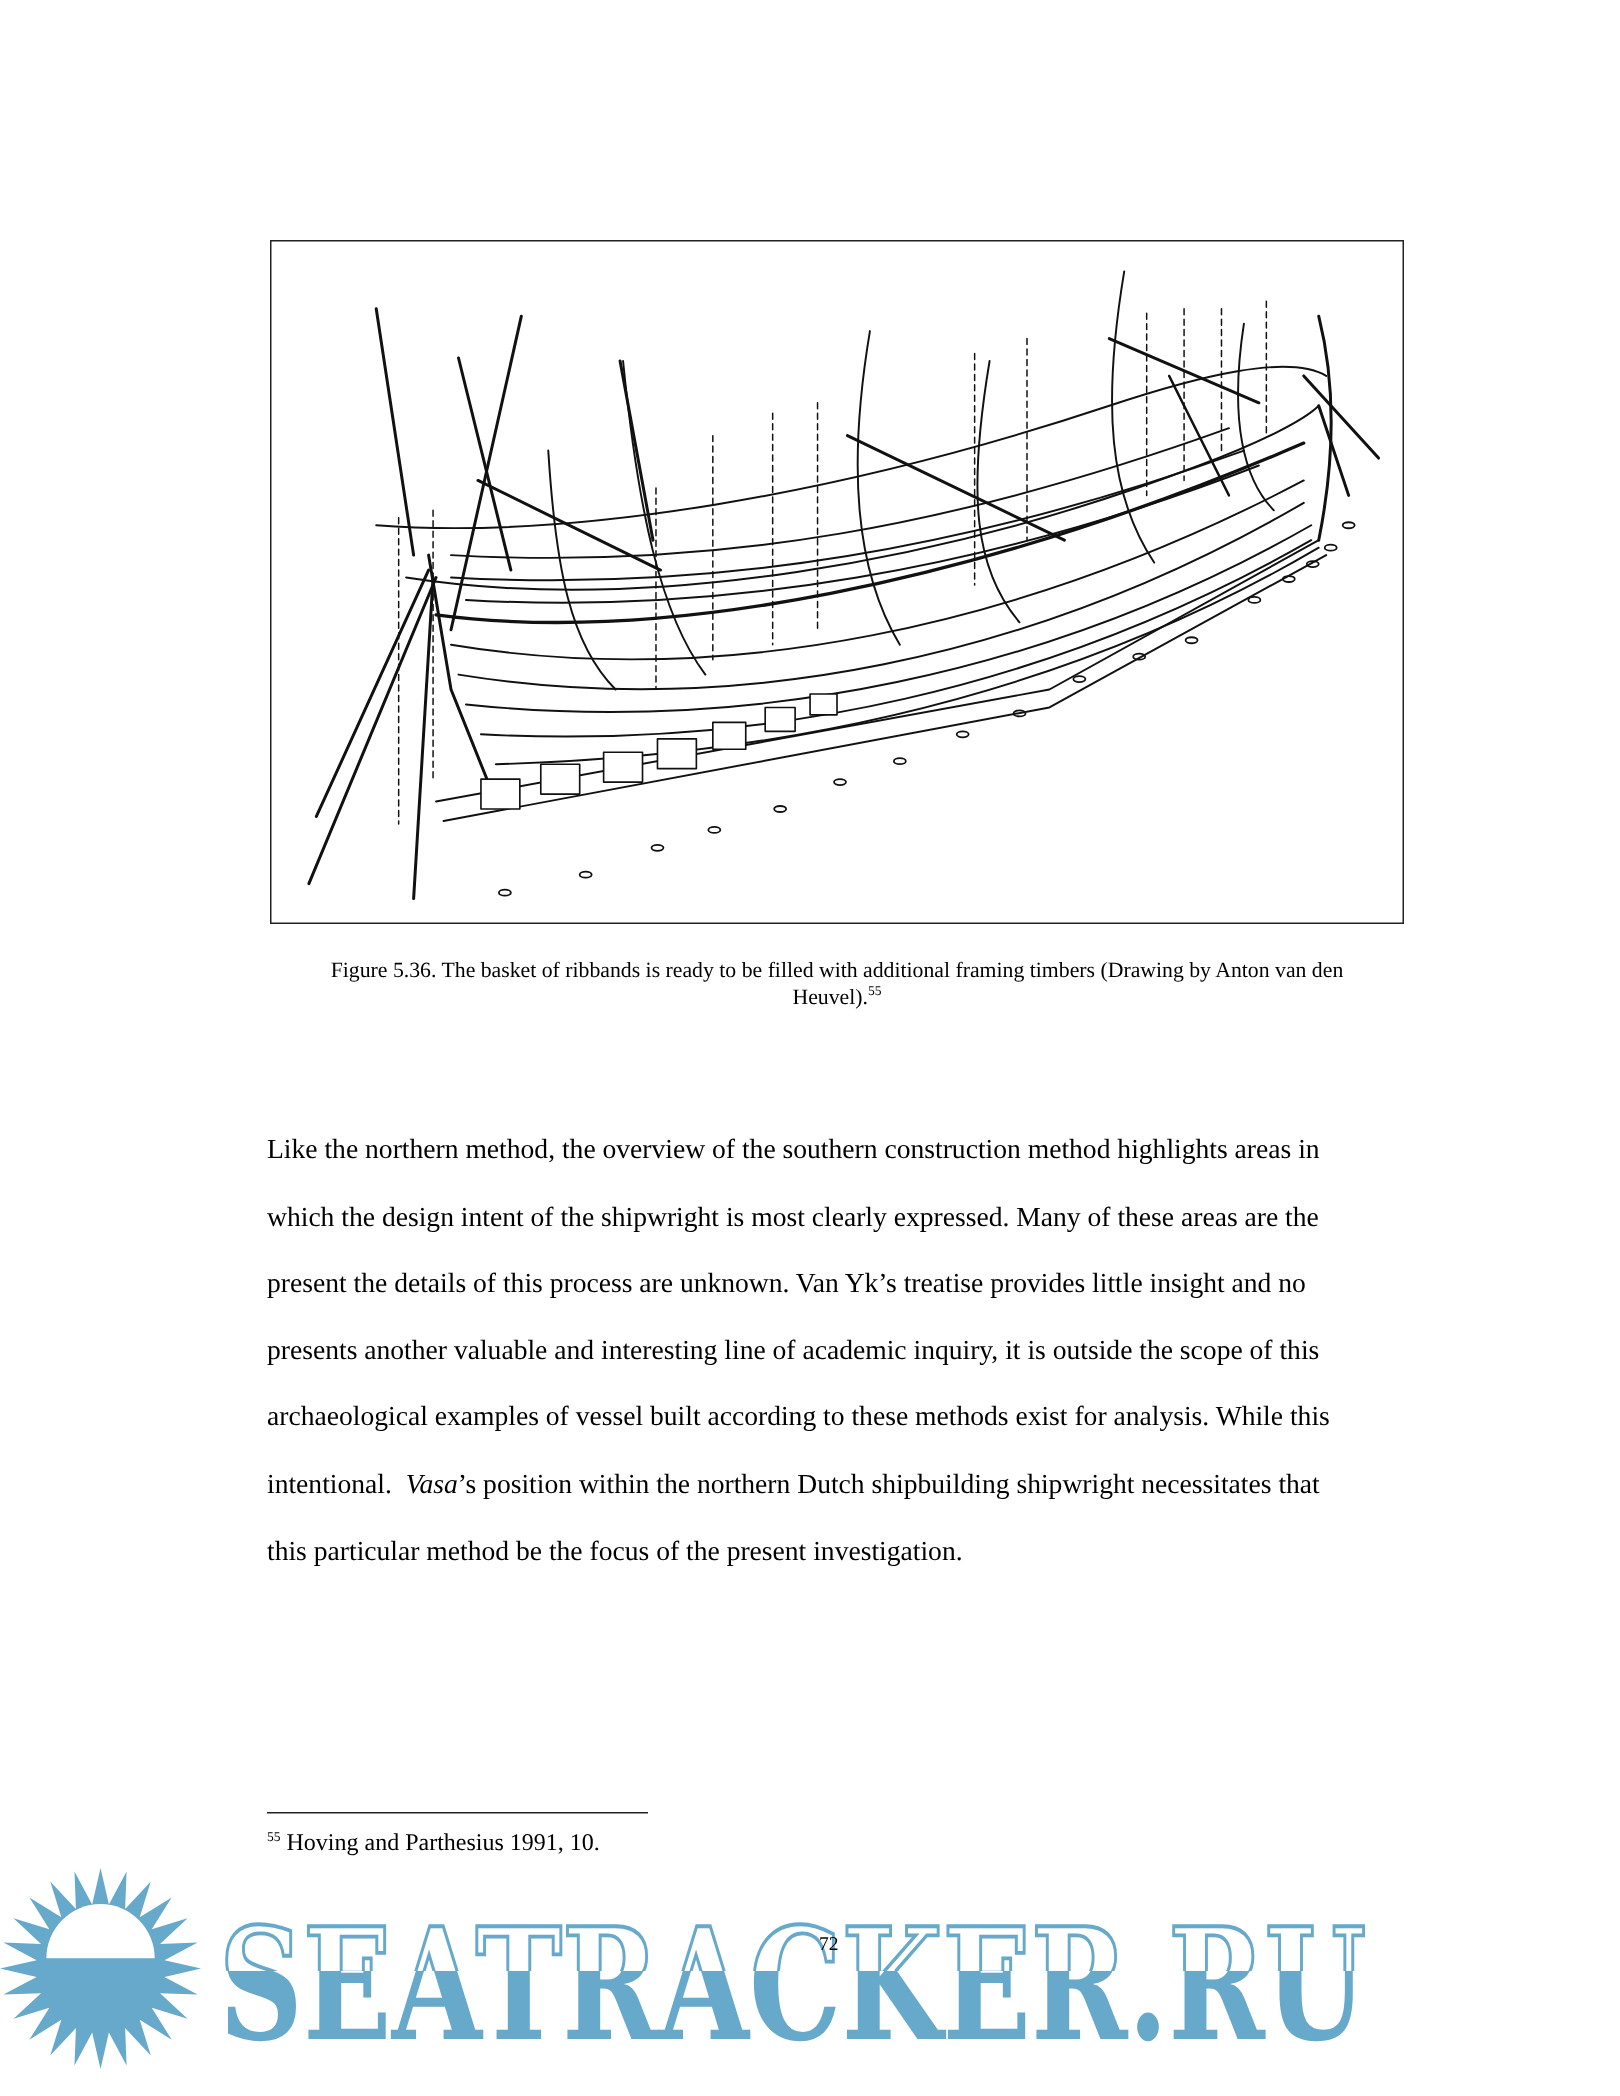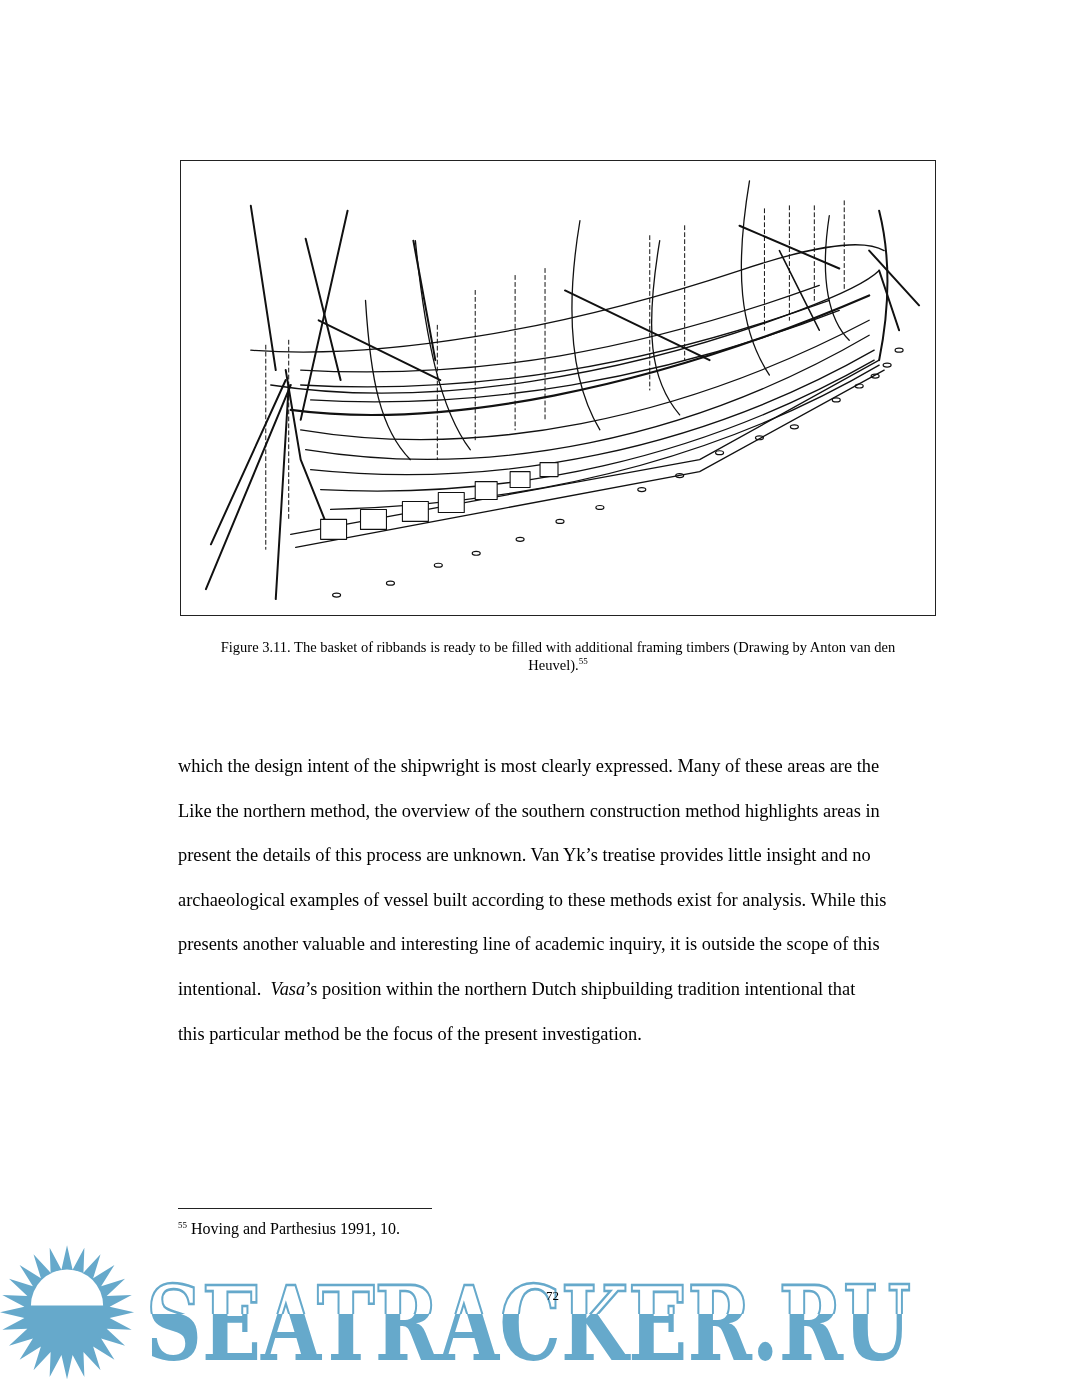--- a/index.html
+++ b/index.html
@@ -114,31 +114,31 @@
       <ellipse cx="657" cy="240" rx="4" ry="2"></ellipse>
       <ellipse cx="680" cy="226" rx="4" ry="2"></ellipse>
       <ellipse cx="696" cy="216" rx="4" ry="2"></ellipse>
       <ellipse cx="708" cy="205" rx="4" ry="2"></ellipse>
       <ellipse cx="720" cy="190" rx="4" ry="2"></ellipse>
     </g>
   </svg>
 </div>
 
 <div class="caption">
-  <span>Figure 3.11. The basket of ribbands is ready to be filled with additional framing timbers (Drawing by Anton van den</span><br>
+  <span>Figure 5.36. The basket of ribbands is ready to be filled with additional framing timbers (Drawing by Anton van den</span><br>
   <span>Heuvel).</span><sup>55</sup>
 </div>
 
 <div class="body-text">
+  <span class="line">Like the northern method, the overview of the southern construction method highlights areas in</span>
   <span class="line">which the design intent of the shipwright is most clearly expressed.  Many of these areas are the</span>
-  <span class="line">Like the northern method, the overview of the southern construction method highlights areas in</span>
   <span class="line">present the details of this process are unknown.  Van Yk’s treatise provides little insight and no</span>
+  <span class="line">presents another valuable and interesting line of academic inquiry, it is outside the scope of this</span>
   <span class="line">archaeological examples of vessel built according to these methods exist for analysis.  While this</span>
-  <span class="line">presents another valuable and interesting line of academic inquiry, it is outside the scope of this</span>
-  <span class="line"><span style="white-space:pre">intentional.  </span><em>Vasa</em><span>’s position within the northern Dutch shipbuilding tradition intentional that</span></span>
+  <span class="line"><span style="white-space:pre">intentional.  </span><em>Vasa</em><span>’s position within the northern Dutch shipbuilding shipwright necessitates that</span></span>
   <span class="line">this particular method be the focus of the present investigation.</span>
 </div>
 
 <div class="fn-rule"></div>
 <div class="footnote">
   <sup>55</sup><span> Hoving and Parthesius 1991, 10.</span>
 </div>
 
 <div class="page-number">72</div>
 

